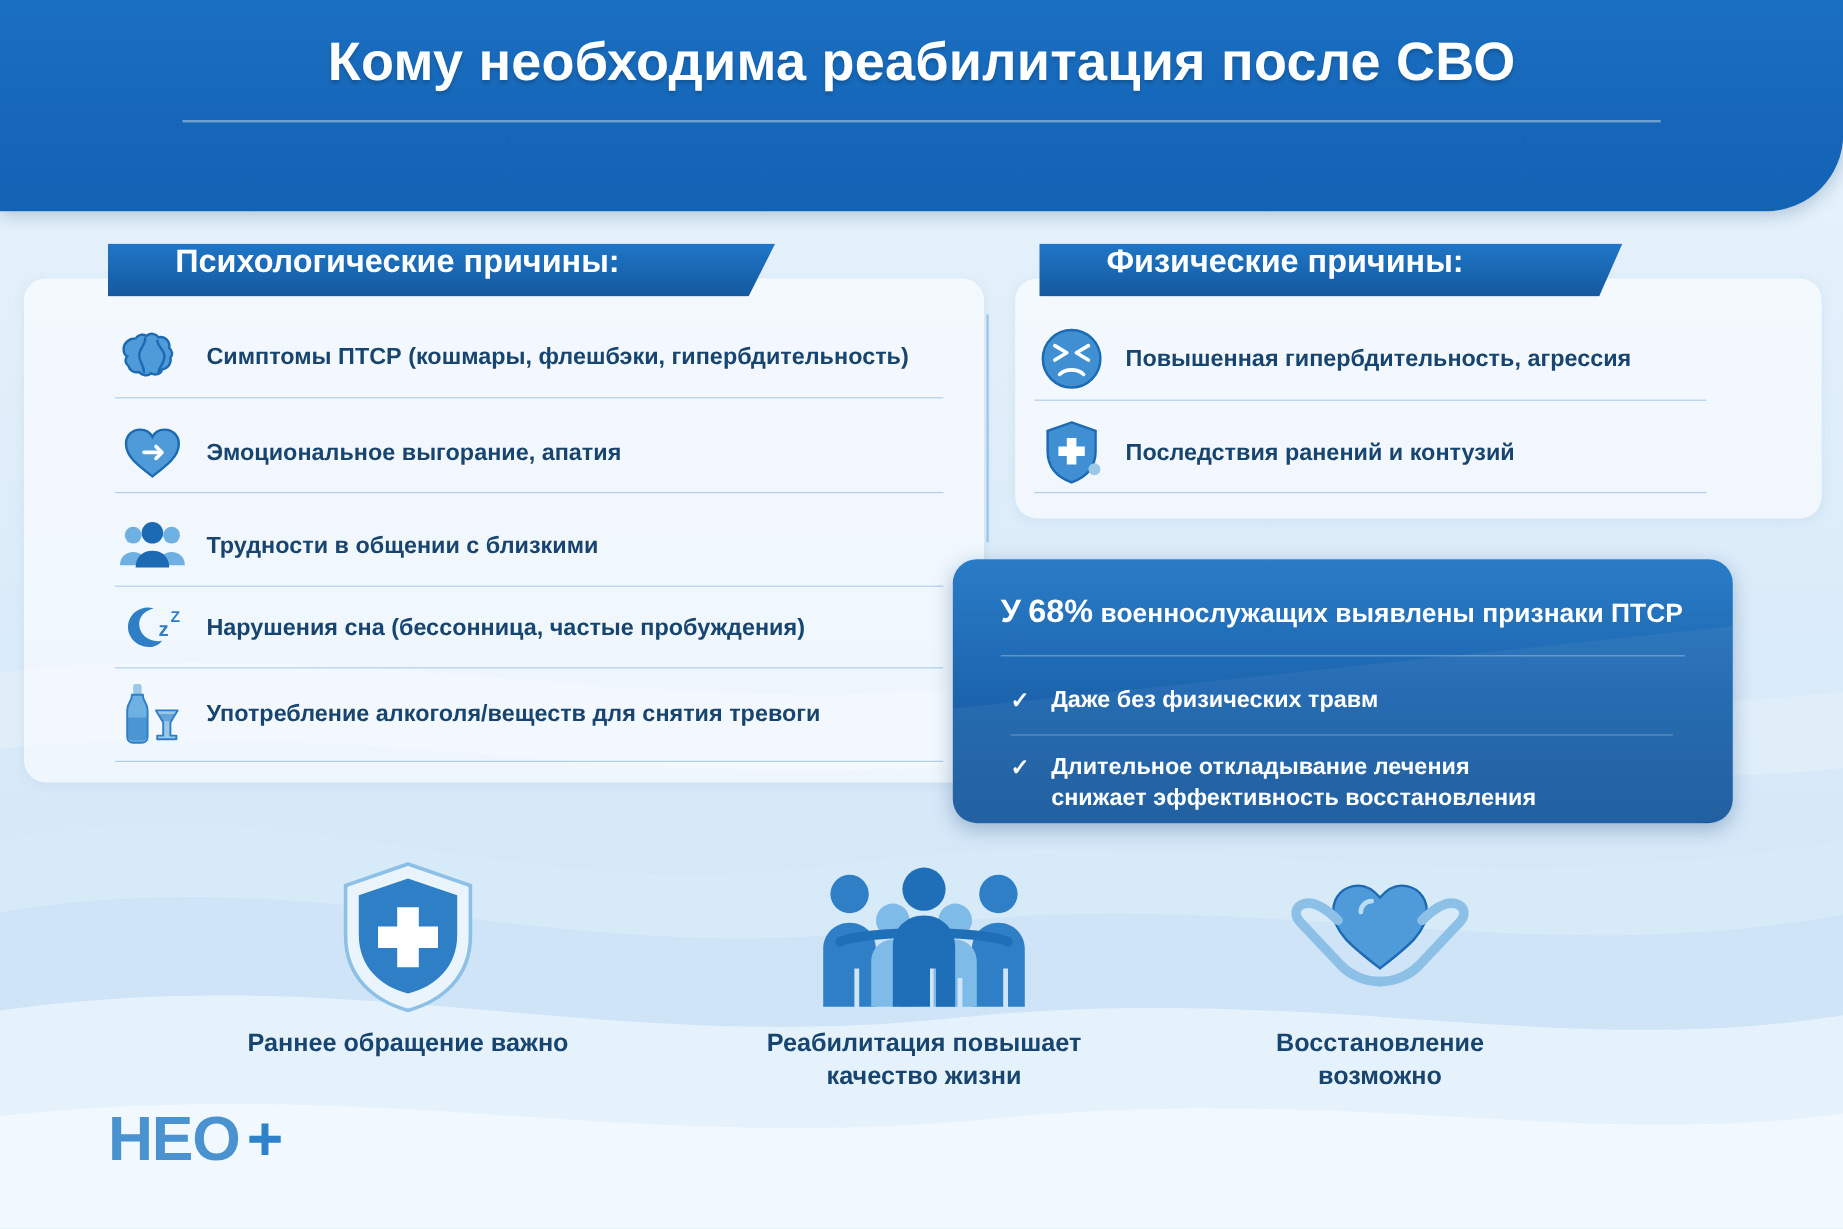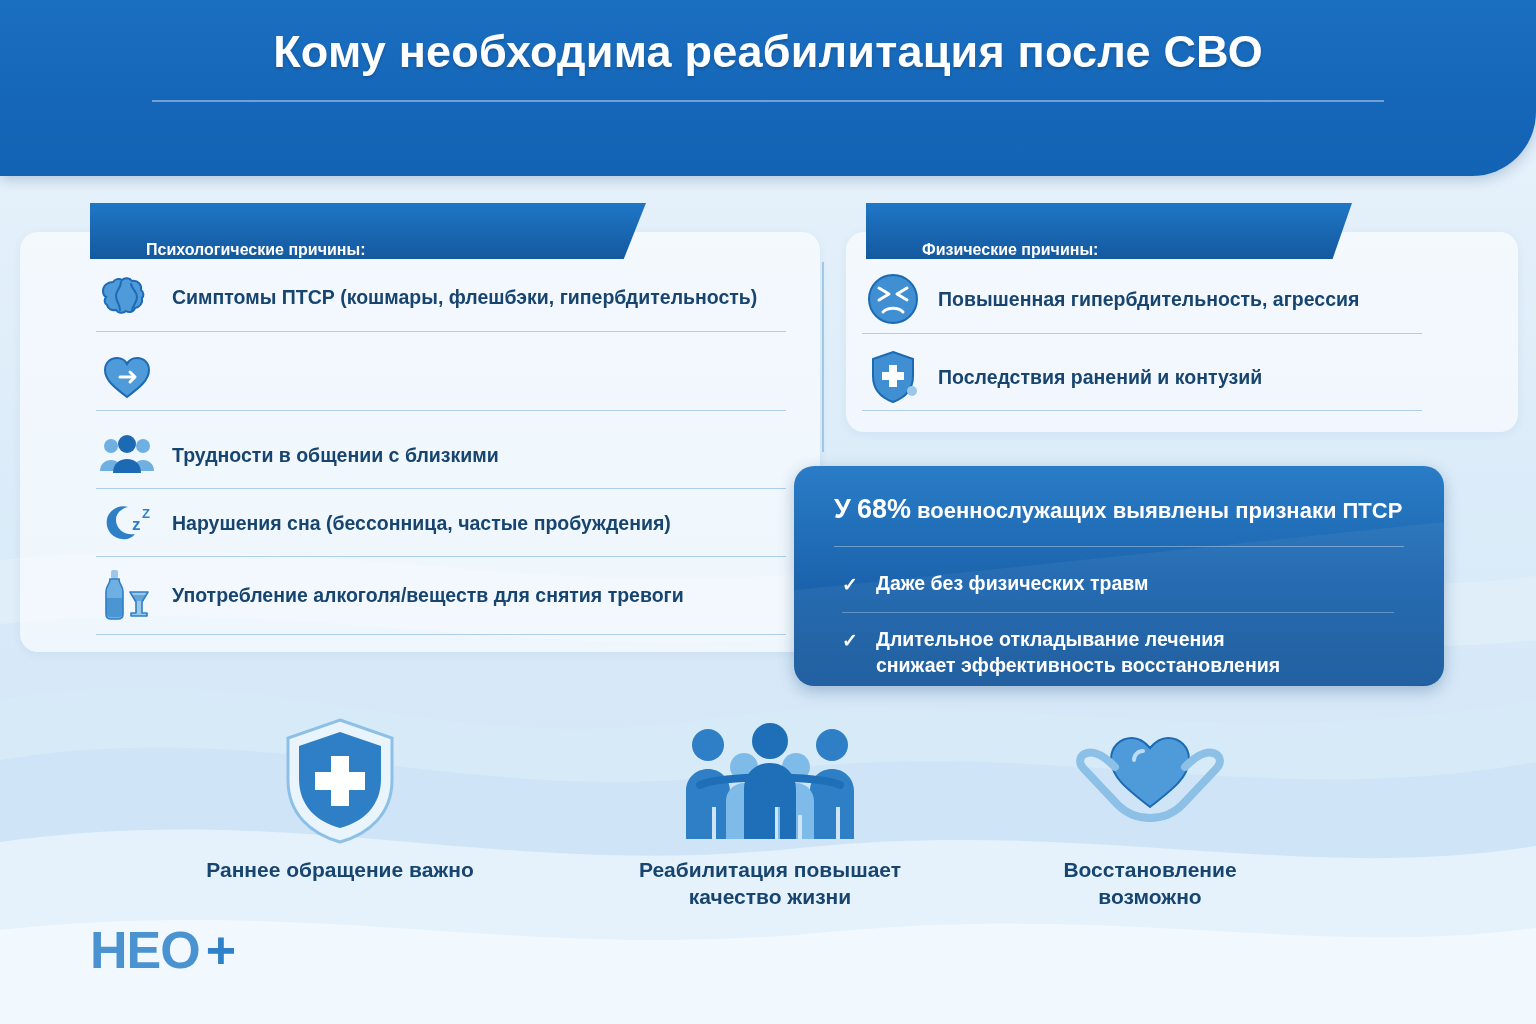--- a/index.html
+++ b/index.html
@@ -74,27 +74,27 @@
     position: absolute;
     background: rgba(255,255,255,.58);
     border-radius: 18px;
     box-shadow: 0 2px 10px rgba(25,85,145,.07);
   }
   .panel-left  { left: 20px;  top: 232px; width: 800px; height: 420px; }
   .panel-right { left: 846px; top: 232px; width: 672px; height: 200px; }
 
   .ribbon {
     position: absolute;
-    height: 56px;
+    height: 44px;
     background: linear-gradient(180deg, #1f76c6 0%, #14599f 100%);
     color: #fff;
-    font-size: 16px;
+    font-size: 27px;
     font-weight: bold;
     display: flex;
-    align-items: flex-end;
+    align-items: flex-start;
     padding-left: 56px;
     box-shadow: 0 3px 7px rgba(15,70,125,.28);
     clip-path: polygon(0 0, 100% 0, 96% 100%, 0 100%);
   }
   .ribbon-left  { left: 90px;  top: 203px; width: 500px; }
   .ribbon-right { left: 866px; top: 203px; width: 430px; }
 
   
   .item {
     position: absolute;
@@ -282,20 +282,21 @@
   <div class="item-rule" style="left:96px; top:331px; width:690px;"></div>
 
   <div class="item" style="left:96px; top:348px;">
     <span class="icon-box">
       <svg width="54" height="48" viewBox="0 0 54 48" xmlns="http://www.w3.org/2000/svg">
         <path d="M27 44C14 34 5 27 5 17 5 10 10 5 17 5c4 0 8 2 10 6 2-4 6-6 10-6 7 0 12 5 12 12 0 10-9 17-22 27z" fill="#4f9ad9" stroke="#1c6ab4" stroke-width="2"></path>
         <path d="M20 24h14" stroke="#ffffff" stroke-width="3" stroke-linecap="round"></path>
         <path d="M30 19l5 5-5 5" fill="none" stroke="#ffffff" stroke-width="3" stroke-linecap="round" stroke-linejoin="round"></path>
       </svg>
     </span>
+    <span class="txt">Эмоциональное выгорание, апатия</span>
   </div>
   <div class="item-rule" style="left:96px; top:410px; width:690px;"></div>
 
   <div class="item" style="left:96px; top:426px;">
     <span class="icon-box">
       <svg width="58" height="44" viewBox="0 0 58 44" xmlns="http://www.w3.org/2000/svg">
         <circle cx="13" cy="13" r="7" fill="#6fb0e3"></circle>
         <path d="M2 38c0-7 5-11 11-11s11 4 11 11z" fill="#6fb0e3"></path>
         <circle cx="45" cy="13" r="7" fill="#6fb0e3"></circle>
         <path d="M34 38c0-7 5-11 11-11s11 4 11 11z" fill="#6fb0e3"></path>

